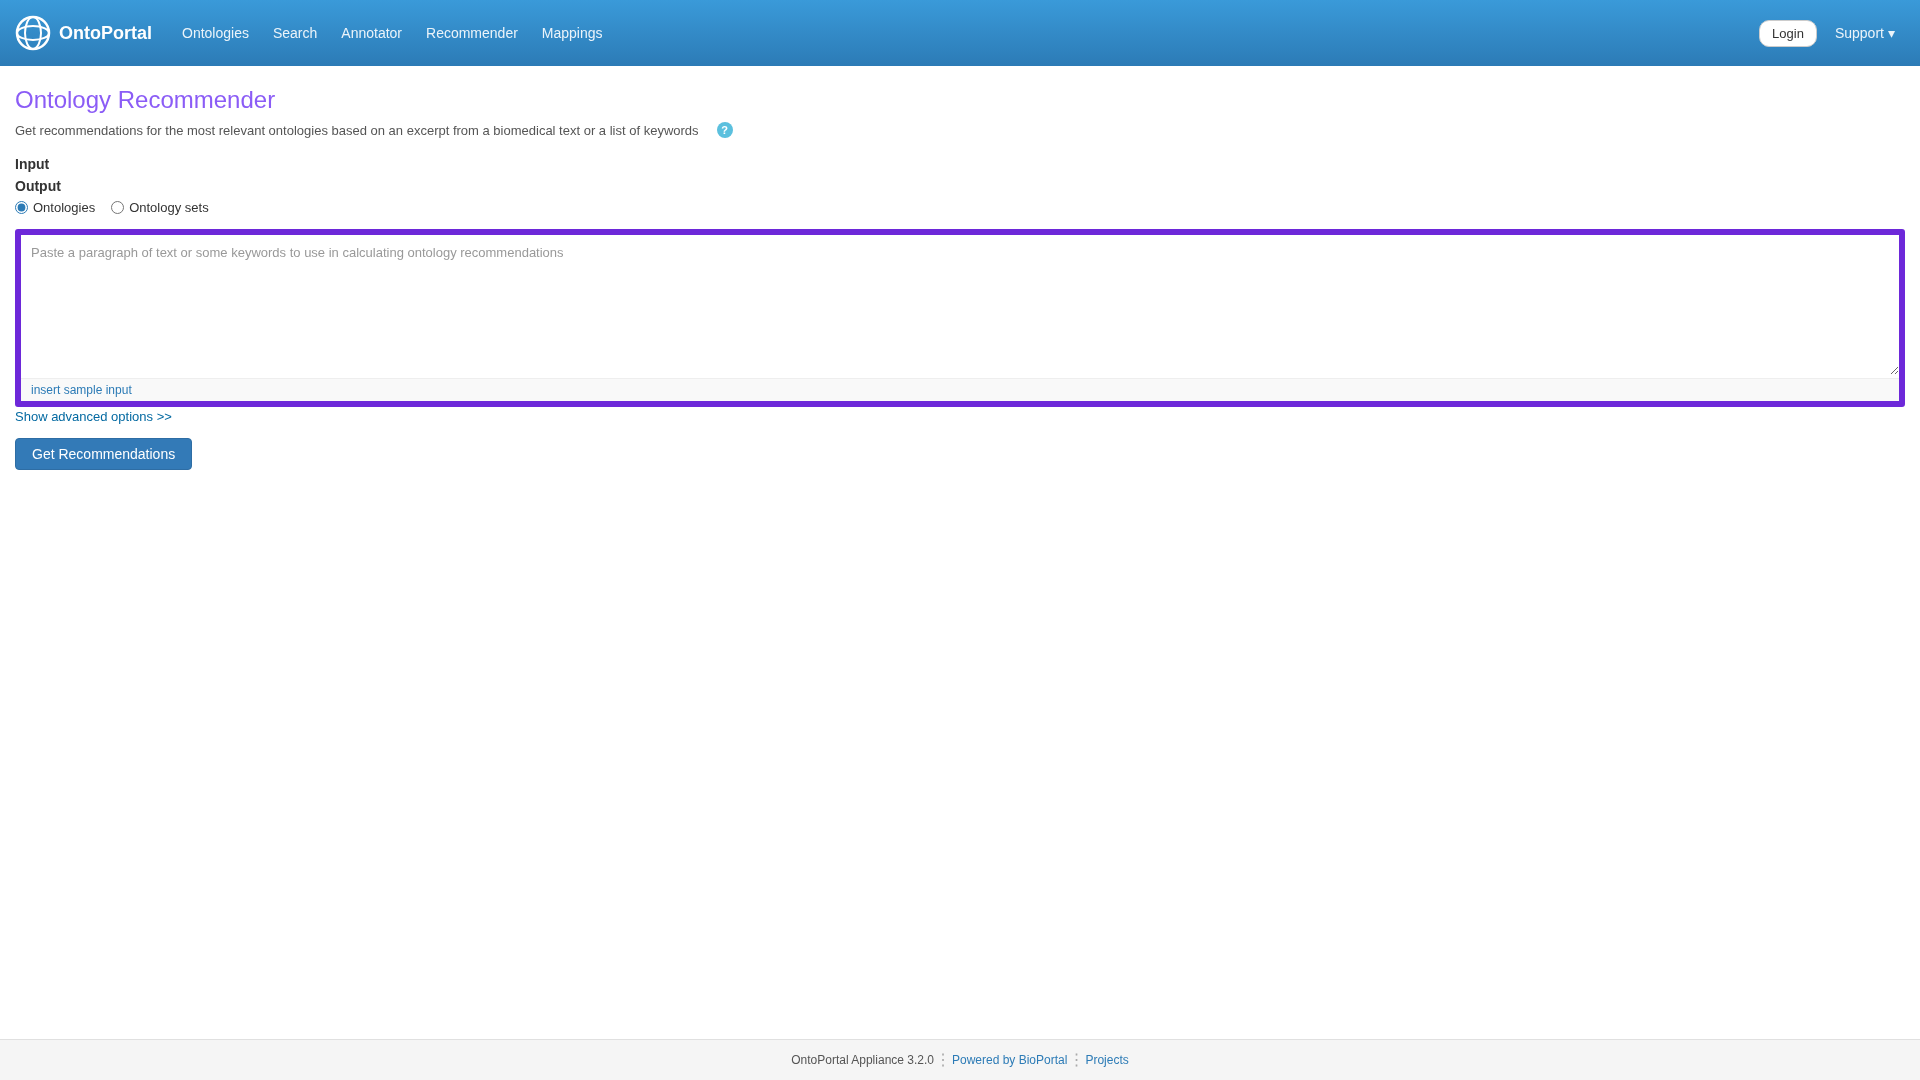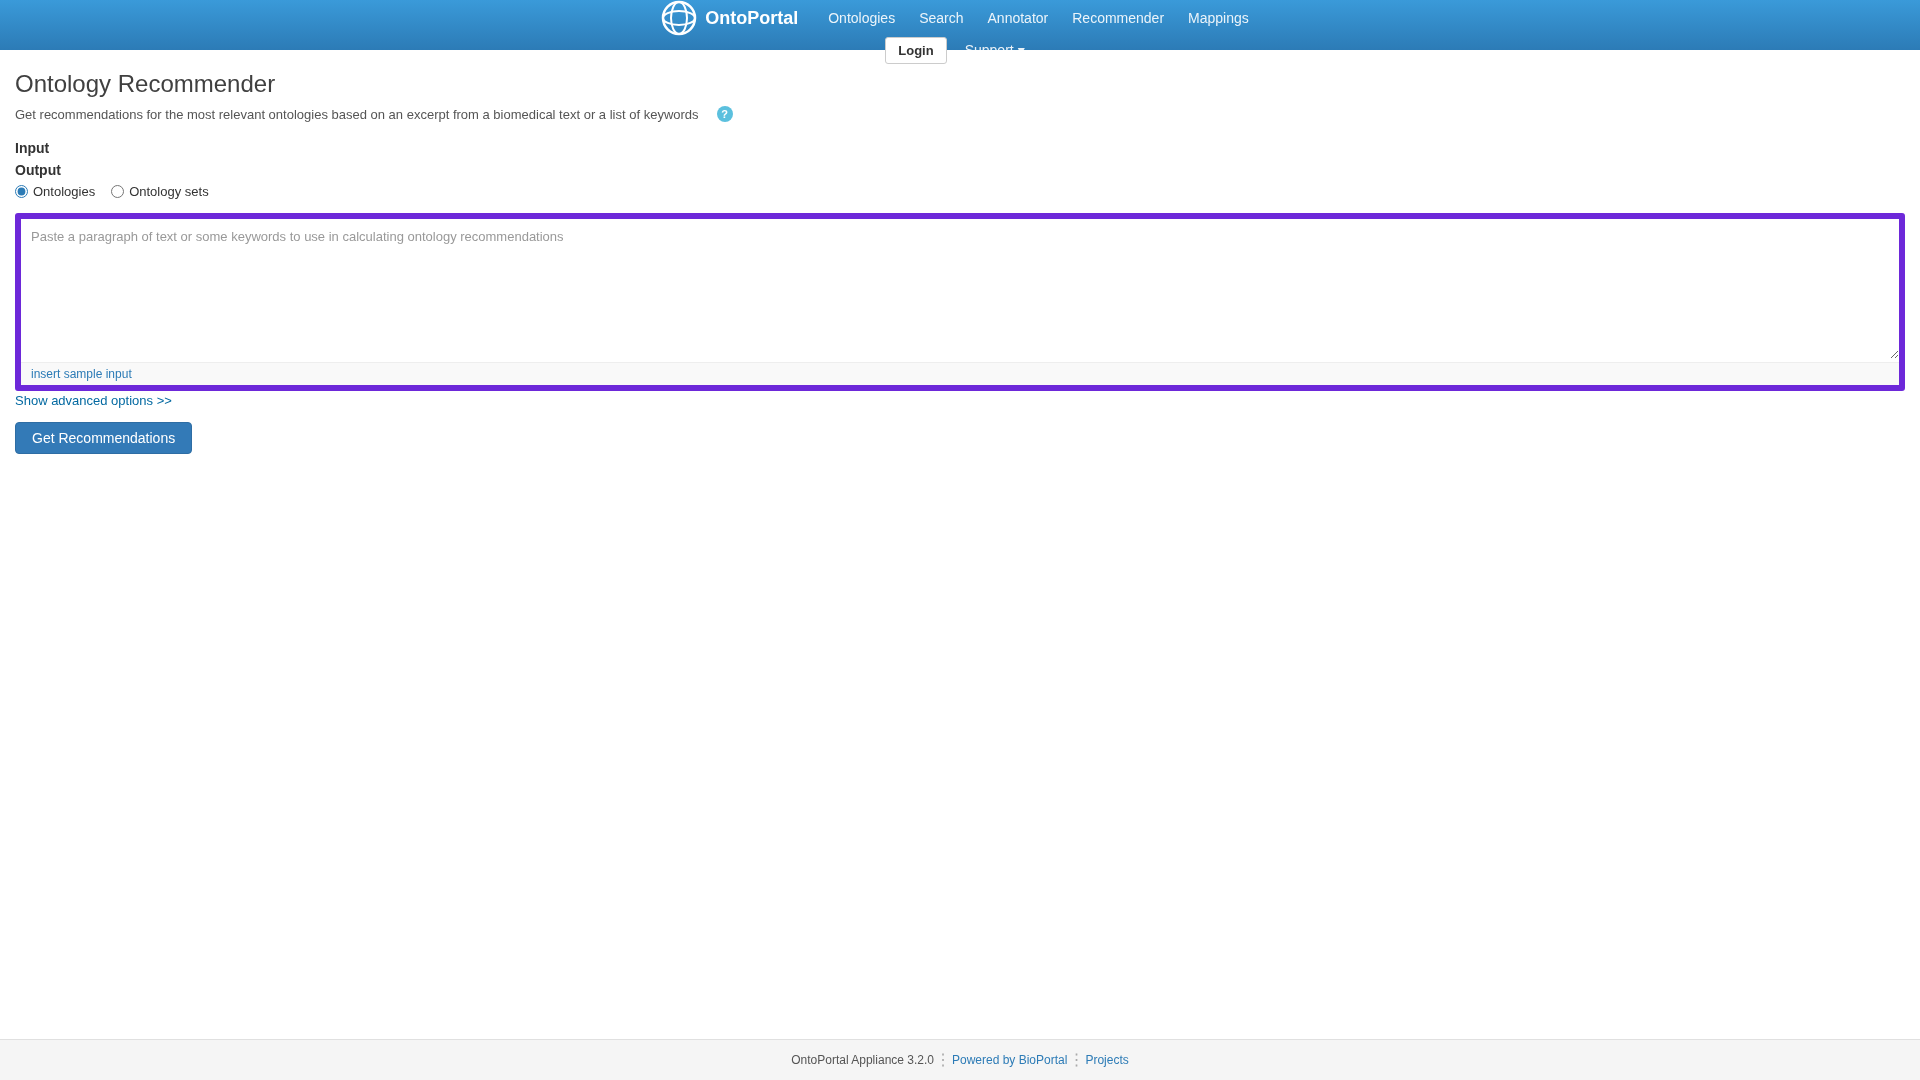--- a/index.html
+++ b/index.html
@@ -14,25 +14,24 @@
       color: #333;
       background: #fff;
       min-height: 1080px;
     }
 
     
     .navbar {
       background-color: #2c7bb6;
       background: linear-gradient(to bottom, #3a9ad9, #2c7bb6);
       padding: 0 15px;
-      height: 50px;
+      height: 66px;
       display: flex;
       align-items: center;
       justify-content: space-between;
-      flex-direction: column;
     }
 
     .navbar-left {
       display: flex;
       align-items: center;
       gap: 20px;
     }
 
     .navbar-brand {
       display: flex;
@@ -71,45 +70,44 @@
       display: flex;
       align-items: center;
       gap: 8px;
     }
 
     .btn-login {
       background: #fff;
       color: #333;
       border: 1px solid #ccc;
       padding: 5px 12px;
-      border-radius: 3px;
-      cursor: pointer;
-      font-size: 13px;
-      font-weight: bold;
+      border-radius: 10px;
+      cursor: pointer;
+      font-size: 13px;
     }
 
     .support-dropdown {
       color: rgba(255,255,255,0.9);
       cursor: pointer;
       font-size: 14px;
       display: flex;
       align-items: center;
       gap: 4px;
       padding: 6px 10px;
     }
 
     
     .main-content {
       padding: 20px 15px;
     }
 
     .page-title {
       font-size: 24px;
       font-weight: 300;
-      color: #404040;
+      color: #8b5cf6;
       margin-bottom: 8px;
     }
 
     .page-description {
       font-size: 13px;
       color: #555;
       margin-bottom: 18px;
       display: flex;
       align-items: center;
       gap: 18px;

